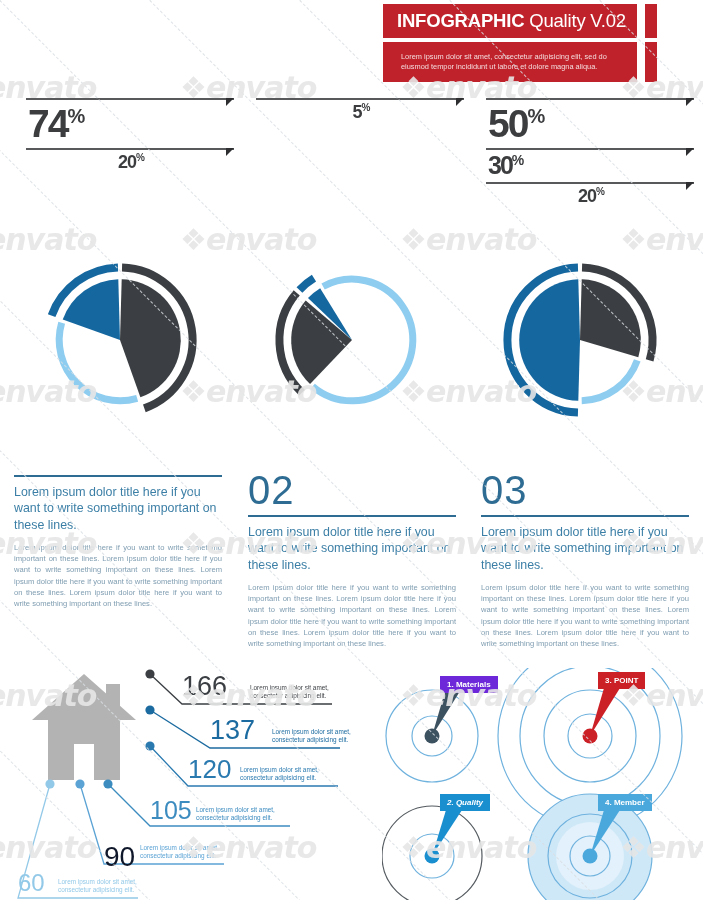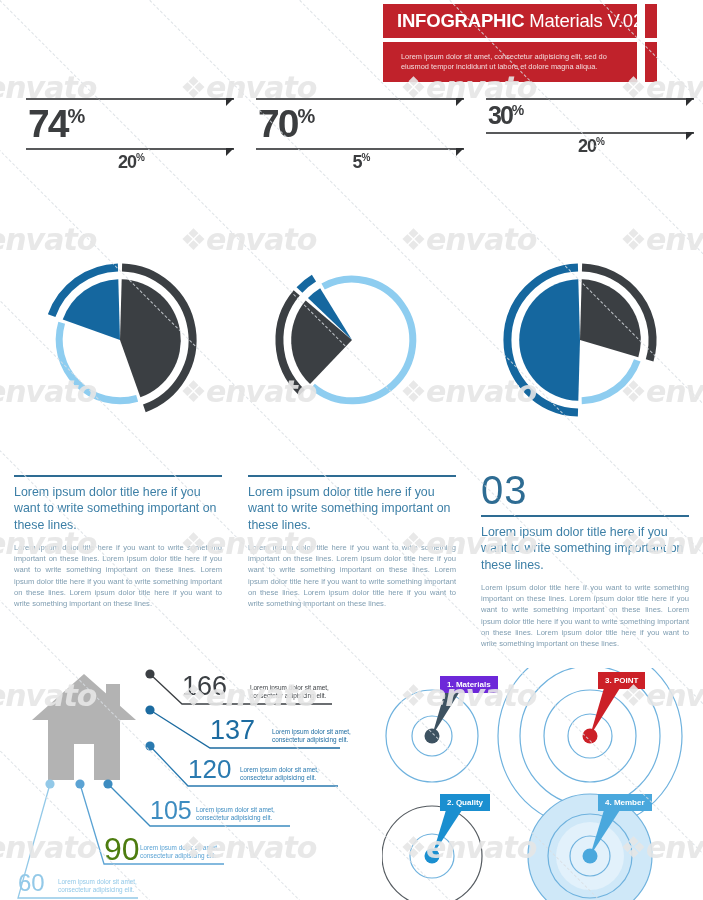--- a/index.html
+++ b/index.html
@@ -78,21 +78,21 @@
   .frip{position:absolute;left:492px;top:851px;font-size:30px;font-weight:bold;
      color:#2222cc;letter-spacing:-1px;z-index:6;font-family:"Liberation Sans",sans-serif;}
 </style>
 </head>
 <body>
 
 <div class="page">
 
   <div class="hdr">
     <div class="hdr-title">
-      <span>INFOGRAPHIC</span><span class="thin"> Materials V.02</span>
+      <span>INFOGRAPHIC</span><span class="thin"> Quality V.02</span>
     </div>
   </div>
   <div class="hdr-bar-r1"></div>
 
   <div class="hdr-sub">
     <p>Lorem ipsum dolor sit amet, consectetur adipisicing elit, sed do eiusmod tempor incididunt ut labore et dolore magna aliqua.</p>
   </div>
   <div class="hdr-bar-r2"></div>
 
   <div class="stats">
@@ -106,35 +106,35 @@
       </div>
       <div class="srow r3">
         <div class="sline">
             <span class="tip"></span>
           </div>
         <div class="snum"><span>20</span><span class="pc">%</span></div>
       </div>
     </div>
 
     <div class="statcol c2">
+      <div class="srow r3">
+        <div class="sline">
+            <span class="tip"></span>
+          </div>
+        <div class="snum"><span>5</span><span class="pc">%</span></div>
+      </div>
+    </div>
+
+    <div class="statcol c3">
       <div class="srow r1">
         <div class="sline">
             <span class="tip"></span>
           </div>
-        <div class="snum"><span>70</span><span class="pc">%</span></div>
-      </div>
-      <div class="srow r3">
-        <div class="sline">
-            <span class="tip"></span>
-          </div>
-        <div class="snum"><span>5</span><span class="pc">%</span></div>
-      </div>
-    </div>
-
-    <div class="statcol c3">
+        <div class="snum"><span>50</span><span class="pc">%</span></div>
+      </div>
       <div class="srow r2">
         <div class="sline">
             <span class="tip"></span>
           </div>
         <div class="snum"><span>30</span><span class="pc">%</span></div>
       </div>
       <div class="srow r3">
         <div class="sline">
             <span class="tip"></span>
           </div>
@@ -173,20 +173,21 @@
     </div>
   </div>
 
   <div class="blocks">
     <div class="blk b1">
       <div class="blk-rule"></div>
       <p class="blk-title">Lorem ipsum dolor title here if you want to write something important on these lines.</p>
       <p class="blk-body">Lorem ipsum dolor title here if you want to write something important on these lines. Lorem ipsum dolor title here if you want to write something important on these lines. Lorem ipsum dolor title here if you want to write something important on these lines. Lorem ipsum dolor title here if you want to write something important on these lines.</p>
     </div>
     <div class="blk b2">
+      <div class="blk-num">02</div>
       <div class="blk-rule"></div>
       <p class="blk-title">Lorem ipsum dolor title here if you want to write something important on these lines.</p>
       <p class="blk-body">Lorem ipsum dolor title here if you want to write something important on these lines. Lorem ipsum dolor title here if you want to write something important on these lines. Lorem ipsum dolor title here if you want to write something important on these lines. Lorem ipsum dolor title here if you want to write something important on these lines.</p>
     </div>
     <div class="blk b3">
       <div class="blk-num">03</div>
       <div class="blk-rule"></div>
       <p class="blk-title">Lorem ipsum dolor title here if you want to write something important on these lines.</p>
       <p class="blk-body">Lorem ipsum dolor title here if you want to write something important on these lines. Lorem ipsum dolor title here if you want to write something important on these lines. Lorem ipsum dolor title here if you want to write something important on these lines. Lorem ipsum dolor title here if you want to write something important on these lines.</p>
     </div>
@@ -215,21 +216,21 @@
       </svg>
     <div id="house-labels">
         <div class="numval" style="left: 182px; top: 11px; font-size: 27px; color: rgb(59, 63, 67);">166</div>
         <div class="numtxt" style="left: 250px; top: 22px; width: 92px; color: rgb(59, 63, 67);">Lorem ipsum dolor sit amet, consectetur adipisicing elit.</div>
         <div class="numval" style="left: 210px; top: 55px; font-size: 27px; color: rgb(28, 107, 160);">137</div>
         <div class="numtxt" style="left: 272px; top: 66px; width: 86px; color: rgb(28, 107, 160);">Lorem ipsum dolor sit amet, consectetur adipisicing elit.</div>
         <div class="numval" style="left: 188px; top: 94px; font-size: 26px; color: rgb(42, 122, 176);">120</div>
         <div class="numtxt" style="left: 240px; top: 104px; width: 96px; color: rgb(42, 122, 176);">Lorem ipsum dolor sit amet, consectetur adipisicing elit.</div>
         <div class="numval" style="left: 150px; top: 135px; font-size: 25px; color: rgb(61, 140, 192);">105</div>
         <div class="numtxt" style="left: 196px; top: 144px; width: 92px; color: rgb(61, 140, 192);">Lorem ipsum dolor sit amet, consectetur adipisicing elit.</div>
-        <div class="numval" style="left: 104px; top: 174px; font-size: 32px; color: #4d7c0f;">90</div>
+        <div class="numval" style="left: 104px; top: 182px; font-size: 28px; color: #0f172a;">90</div>
         <div class="numtxt" style="left: 140px; top: 182px; width: 88px; color: rgb(91, 163, 212);">Lorem ipsum dolor sit amet, consectetur adipisicing elit.</div>
         <div class="numval" style="left: 18px; top: 208px; font-size: 24px; color: rgb(147, 201, 232);">60</div>
         <div class="numtxt" style="left: 58px; top: 216px; width: 88px; color: rgb(147, 201, 232);">Lorem ipsum dolor sit amet, consectetur adipisicing elit.</div>
       </div>
   </div>
 
   <div class="radars">
     <svg width="321" height="232" viewBox="0 0 321 232" style="position:absolute;left:0;top:0;">
         <circle cx="50" cy="68" r="20" fill="none" stroke="#6fb2de" stroke-width="1.2"></circle>
         <circle cx="50" cy="68" r="46" fill="none" stroke="#6fb2de" stroke-width="1.2"></circle>
@@ -248,21 +249,21 @@
         <circle cx="208" cy="188" r="62" fill="#cfe8f8"></circle>
         <circle cx="208" cy="188" r="34" fill="#e2f1fb"></circle>
         <circle cx="208" cy="188" r="20" fill="none" stroke="#6fb2de" stroke-width="1.2"></circle>
         <circle cx="208" cy="188" r="42" fill="none" stroke="#6fb2de" stroke-width="1.2"></circle>
         <circle cx="208" cy="188" r="62" fill="none" stroke="#6fb2de" stroke-width="1.2"></circle>
         <path d="M 208 188 L 222 142 L 238 142 Z" fill="#4aa8dd"></path>
         <circle cx="208" cy="188" r="7.5" fill="#4aa8dd"></circle>
       </svg>
     <div id="radar-labels">
         <div class="rlabel" style="left: 58px; top: 8px; background: #6d28d9;">1. Materials</div>
-        <div class="rlabel" style="left: 58px; top: 126px; background: rgb(26, 143, 208);">2. Quality</div>
+        <div class="rlabel" style="left: 58px; top: 126px; background: rgb(26, 143, 208); font-style: italic;">2. Quality</div>
         <div class="rlabel" style="left: 216px; top: 4px; background: rgb(204, 32, 39);">3. POINT</div>
         <div class="rlabel" style="left: 216px; top: 126px; background: rgb(74, 168, 221);">4. Member</div>
       </div>
   </div>
 
 
   <div class="wm-layer" id="wm">
       <div class="wm-x" style="left: -900px; top: 0px; width: 1350px; transform: rotate(45deg);"></div>
       <div class="wm-x" style="left: -900px; top: 0px; width: 1350px; transform: rotate(-45deg);"></div>
       <div class="wm-x" style="left: -750px; top: 0px; width: 1350px; transform: rotate(45deg);"></div>

